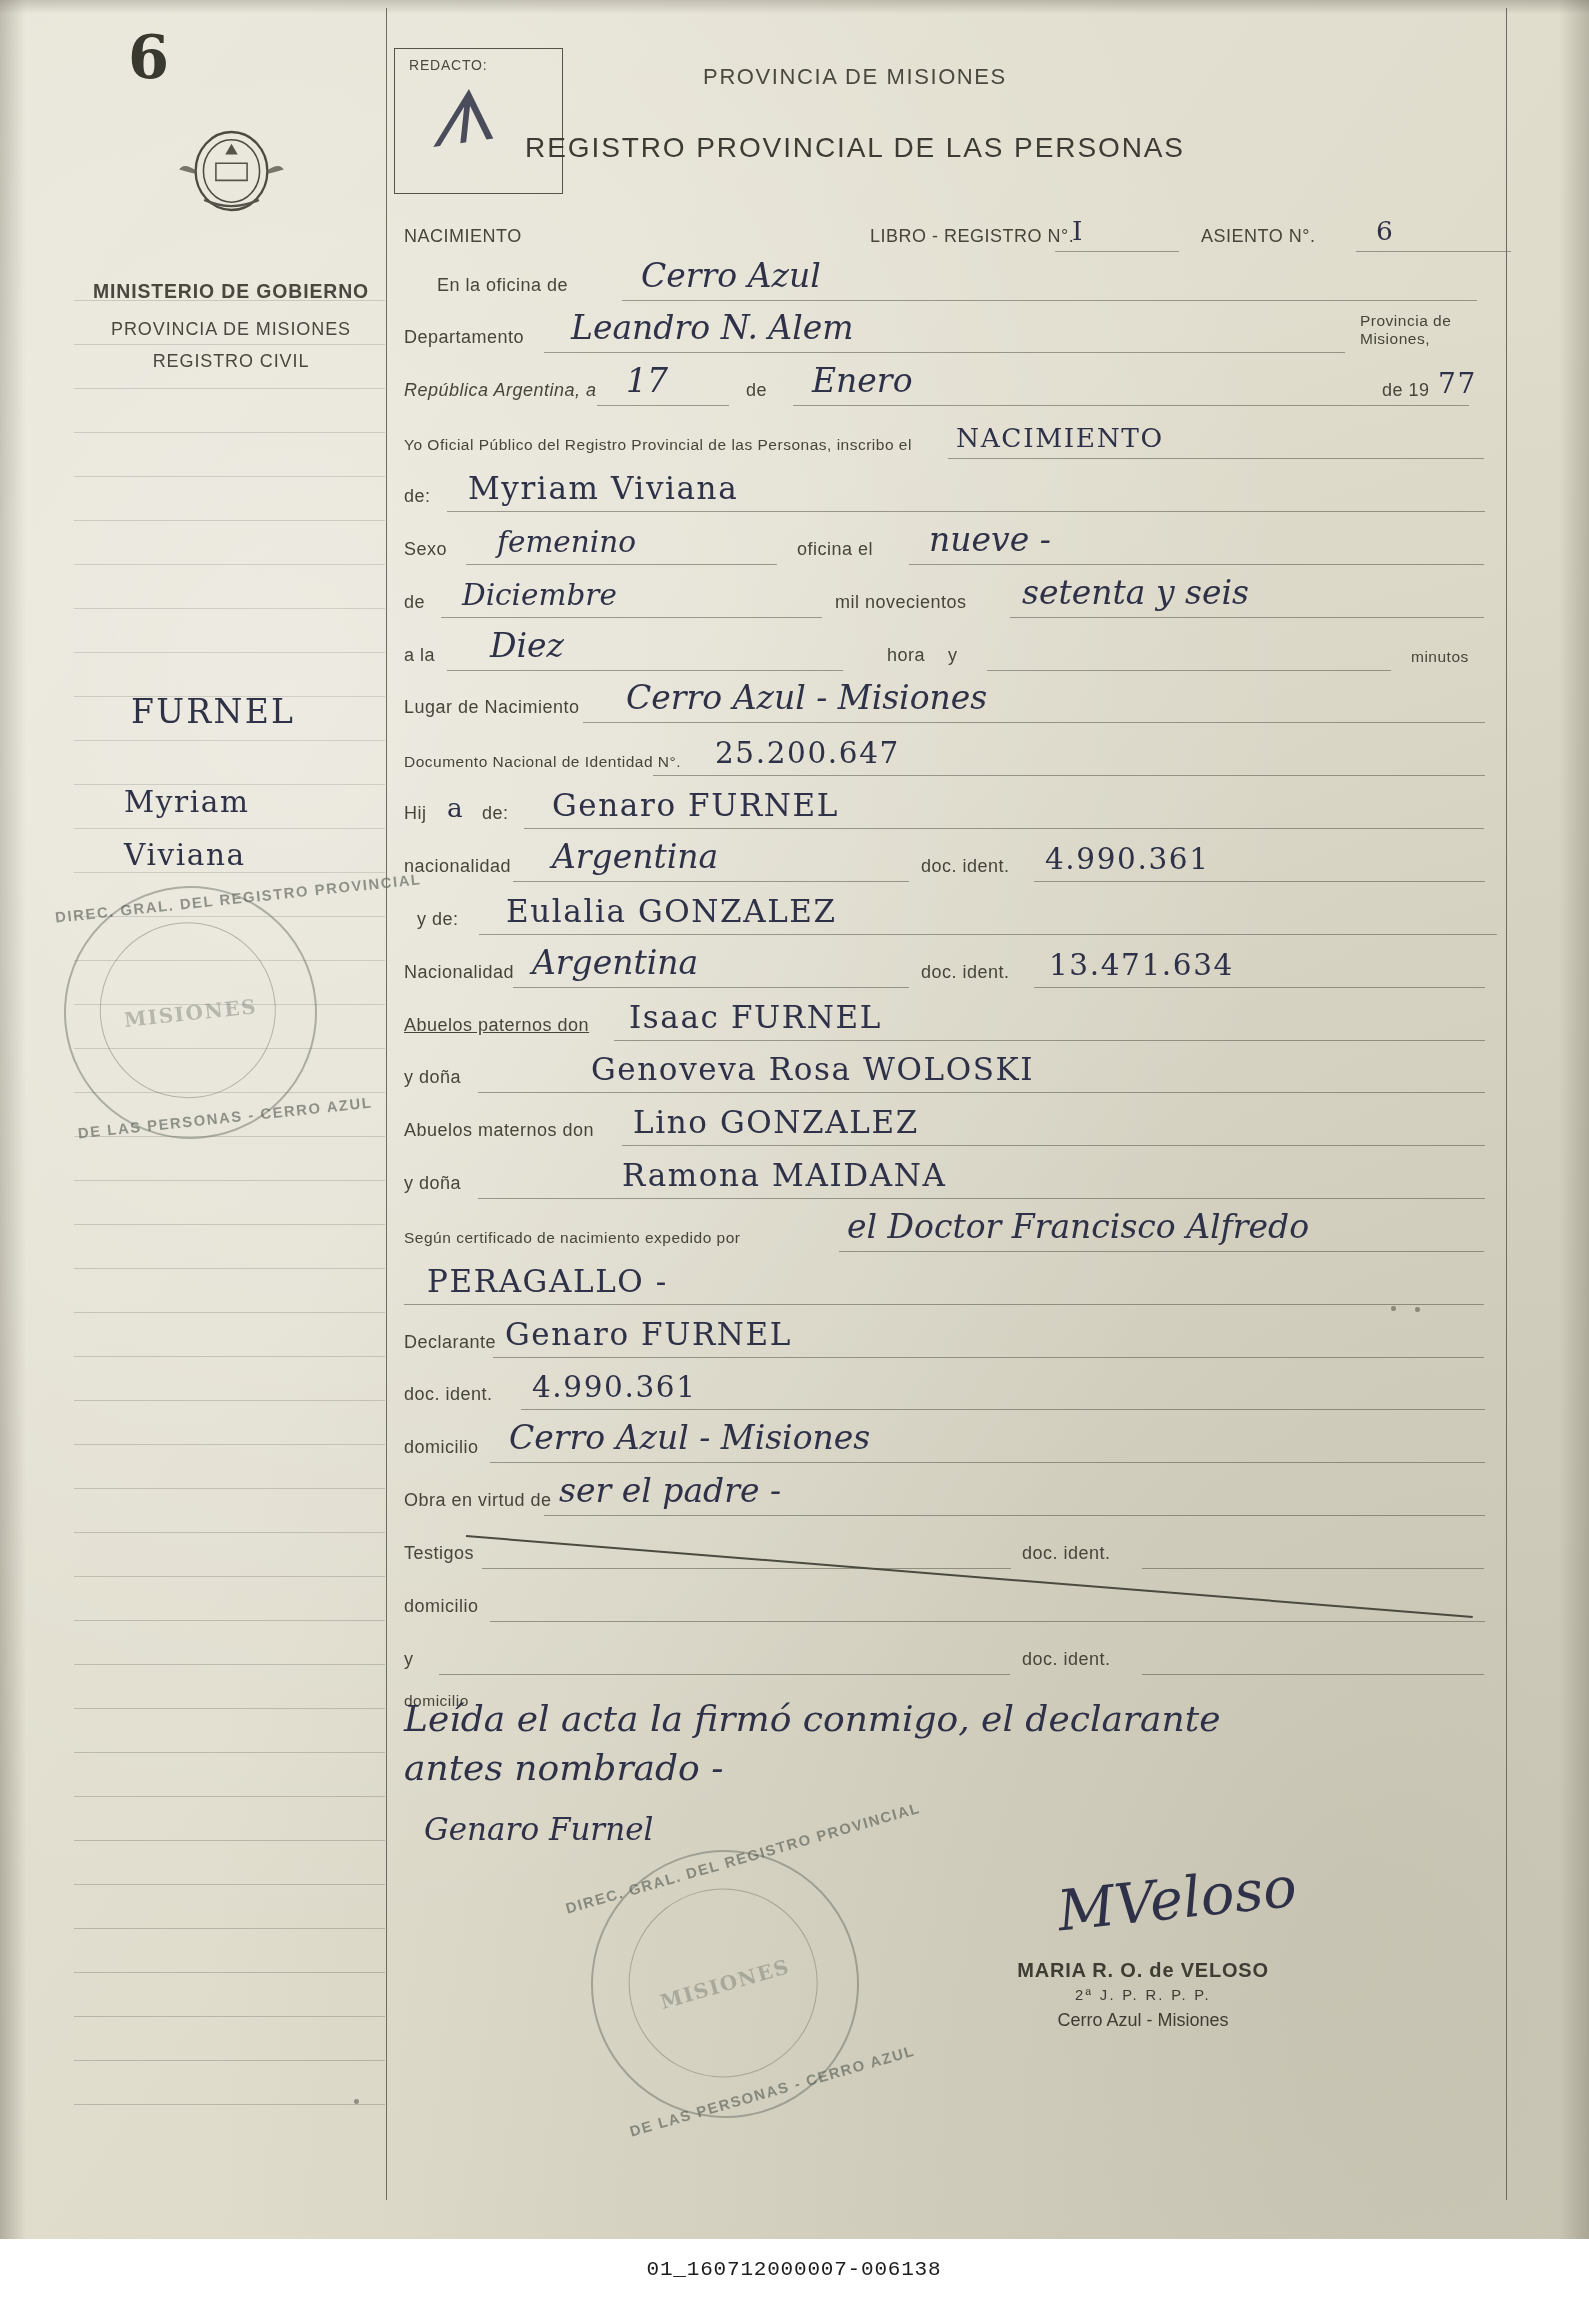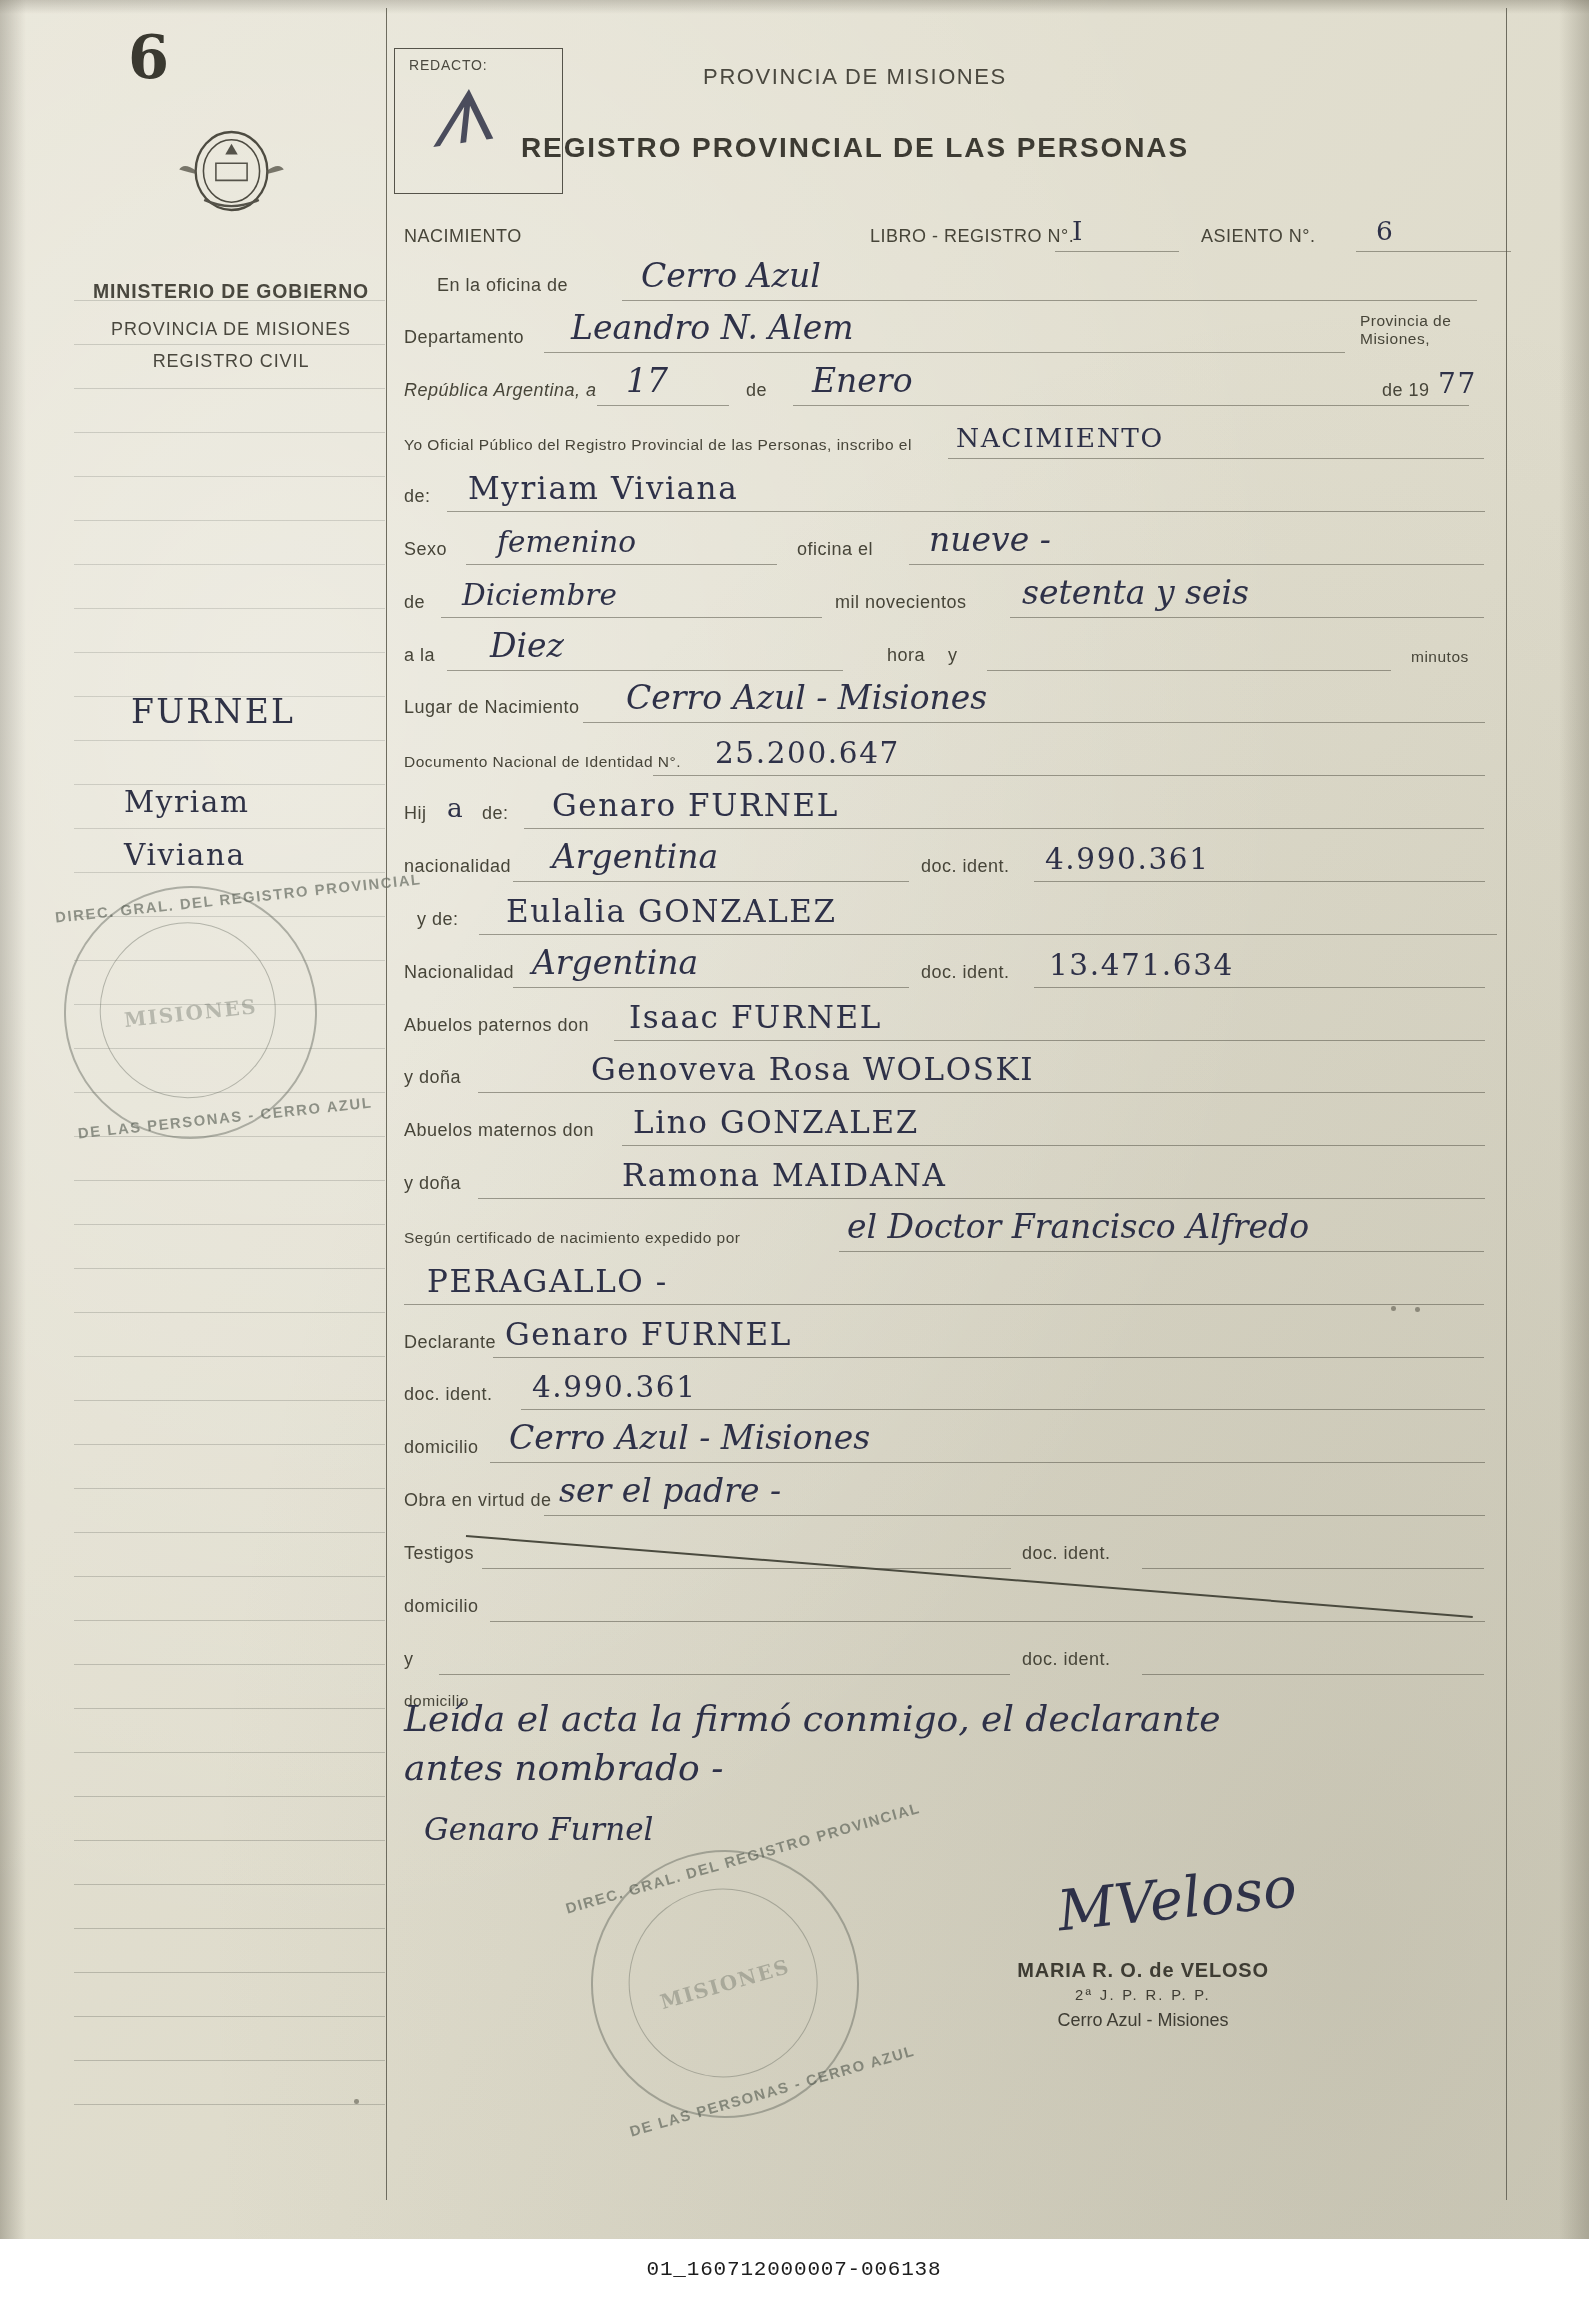--- a/index.html
+++ b/index.html
@@ -113,21 +113,21 @@
     transform: translateX(-50%);
     font-size: 22px;
     letter-spacing: 1.6px;
     color: #4a483f;
   }
   .hdr-main {
     position: absolute;
     left: 855px; top: 132px;
     transform: translateX(-50%);
     font-size: 28px;
-    font-weight: bold;
+    font-weight: normal;
     letter-spacing: 1.9px;
     color: #3d3b33;
     white-space: nowrap;
   }
 
   
   .crest {
     position: absolute;
     left: 173px; top: 128px;
     width: 117px; height: 86px;
@@ -488,21 +488,21 @@
   <div class="row" style="top:944px;">
     <div class="lbl" style="left:0;">Nacionalidad</div>
     <div class="rule" style="left:109px; width:396px;"></div>
     <div class="val cursive" style="left:128px;">Argentina</div>
     <div class="lbl" style="left:517px;">doc. ident.</div>
     <div class="rule" style="left:630px; width:451px;"></div>
     <div class="val print" style="left:645px; font-size:29.5px;">13.471.634</div>
   </div>
 
   <div class="row" style="top:997px;">
-    <div class="lbl" style="left:0;">Abuelos paternos don</div>
+    <div class="lbl" style="left:0;text-decoration:underline;">Abuelos paternos don</div>
     <div class="rule" style="left:210px; width:871px;"></div>
     <div class="val print" style="left:225px;">Isaac FURNEL</div>
   </div>
 
   <div class="row" style="top:1049px;">
     <div class="lbl" style="left:0;">y doña</div>
     <div class="rule" style="left:74px; width:1007px;"></div>
     <div class="val print" style="left:187px;">Genoveva Rosa WOLOSKI</div>
   </div>
 

